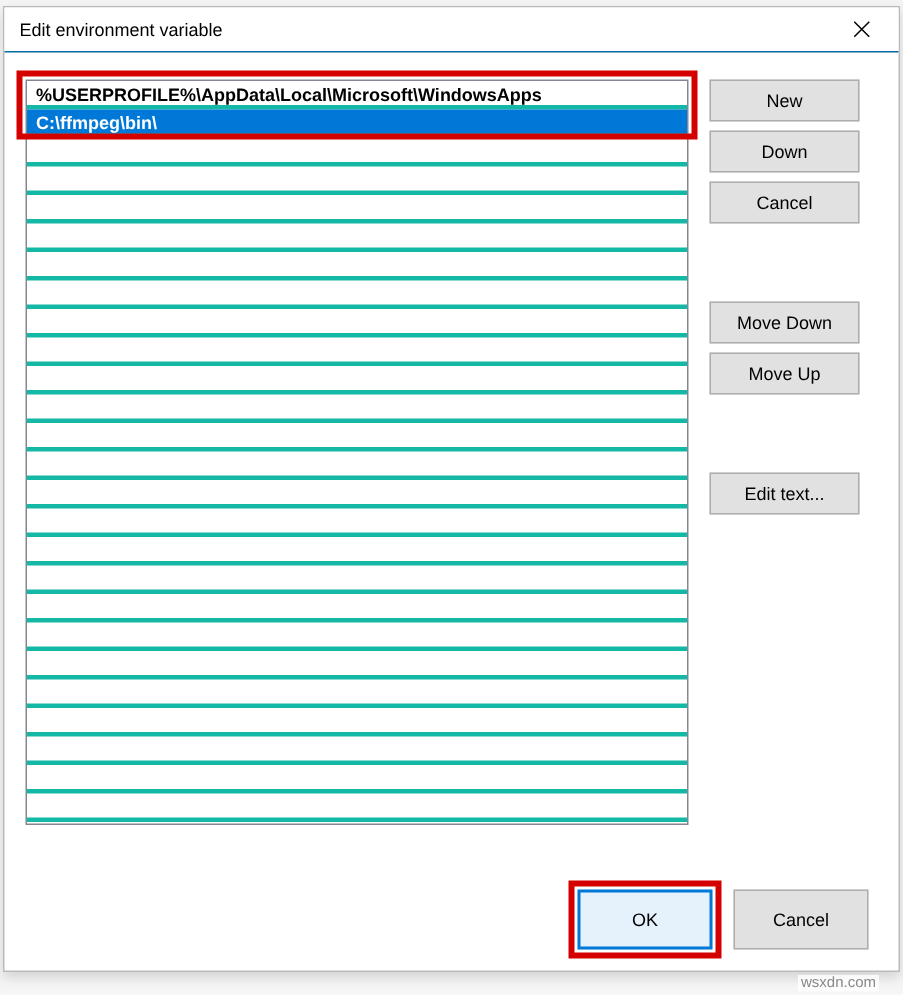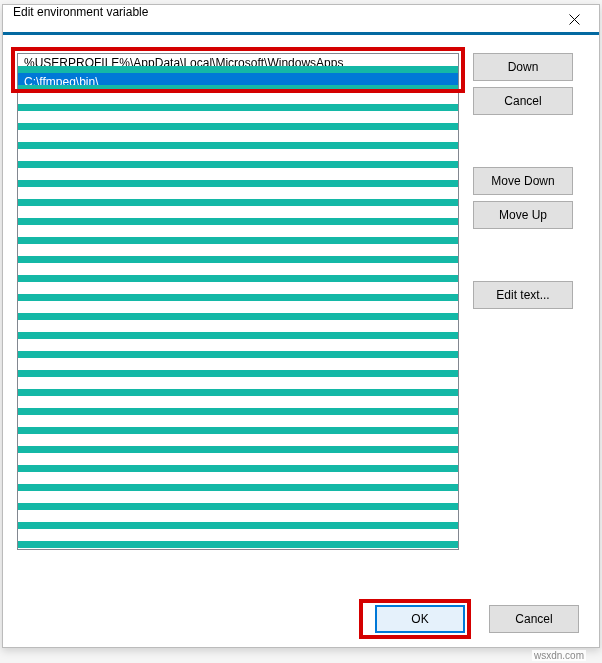--- a/index.html
+++ b/index.html
@@ -1,36 +1,36 @@
 <!DOCTYPE html>
 <html><head>
   <meta charset="utf-8">
   <style>
     * { box-sizing: border-box; margin: 0; padding: 0; }
     body { font-family: "Segoe UI", Tahoma, sans-serif; font-size: 12px; background: #f5f5f5; width: 602px; height: 663px; overflow: hidden; position: relative; }
     .dialog { width: 598px; height: 644px; background: #fff; border: 1px solid #bbb; position: absolute; top: 4px; left: 2px; box-shadow: 0 3px 8px rgba(0,0,0,0.15); display: flex; flex-direction: column; }
-    .titlebar { height: 30px; display: flex; align-items: flex-start; padding: 0 6px 0 10px; background: #fff; border-bottom: 3px solid #0369a1; }
+    .titlebar { height: 30px; display: flex; align-items: center; padding: 0 6px 0 10px; background: #fff; border-bottom: 1px solid #0369a1; }
     .title { flex: 1; font-size: 12px; color: #000; }
     .close { width: 38px; height: 28px; display: flex; align-items: center; justify-content: center; cursor: pointer; }
     .close svg { width: 11px; height: 11px; }
     .body { flex: 1; padding: 18px 14px 14px 14px; display: flex; flex-direction: column; }
     .top-row { display: flex; gap: 14px; flex: 1; }
     .list-wrap { position: relative; }
     .highlight-box { position: absolute; border: 4px solid #d40000; top: -6px; left: -6px; right: -6px; height: 46px; pointer-events: none; z-index: 5; }
     .list { width: 442px; height: 497px; border: 1px solid #828790; background: #fff; overflow: hidden; }
-    .row { height: 19px; line-height: 19px; padding: 0 6px; font-size: 12px; white-space: nowrap; overflow: hidden; border-bottom: 7px solid #14b8a6; cursor: default; }
+    .row { height: 19px; line-height: 19px; padding: 0 6px; font-size: 12px; white-space: nowrap; overflow: hidden; border-bottom: 3px solid #14b8a6; cursor: default; font-weight: bold; }
     .row.selected { background: #0078d7; color: #fff; }
     .row.selected input { background: transparent; border: none; color: #fff; font: inherit; width: 100%; outline: none; padding: 0; }
     .side-buttons { display: flex; flex-direction: column; gap: 6px; width: 100px; }
     .spacer1 { height: 40px; }
     button.win { height: 28px; border: 1px solid #adadad; background: #e1e1e1; font: inherit; cursor: pointer; padding: 0 4px; }
     .footer { display: flex; justify-content: flex-end; gap: 14px; padding: 14px 6px 0 0; align-items: center; }
     .ok-wrap { position: relative; }
     .ok-highlight { position: absolute; border: 4px solid #d40000; top: -6px; left: -6px; right: -6px; bottom: -6px; pointer-events: none; }
-    button.footer-btn { width: 90px; height: 28px; border: 1px solid #adadad; background: #e1e1e1; font: inherit; cursor: pointer; margin-left: 10px; }
+    button.footer-btn { width: 90px; height: 40px; border: 1px solid #adadad; background: #e1e1e1; font: inherit; cursor: pointer; }
     button.footer-btn.focused { background: #e5f1fb; border: 1px solid #0078d7; box-shadow: inset 0 0 0 1px #0078d7; }
     .watermark { position: absolute; right: 16px; bottom: 2px; font-size: 10px; color: #888; background: rgba(255,255,255,0.8); padding: 0 2px; }
   </style>
 </head>
 <body>
 
 <div class="dialog">
   <div class="titlebar">
     <div class="title">Edit environment variable</div>
     <div class="close">
@@ -68,20 +68,21 @@
           <div class="row"></div>
           <div class="row"></div>
           <div class="row"></div>
           <div class="row"></div>
           <div class="row"></div>
           <div class="row"></div>
           <div class="row"></div>
         </div>
       </div>
       <div class="side-buttons">
+        <button class="win">New</button>
         <button class="win">Down</button>
         <button class="win">Cancel</button>
         <div class="spacer1"></div>
         <button class="win">Move Down</button>
         <button class="win">Move Up</button>
         <div class="spacer1"></div>
         <button class="win">Edit text...</button>
       </div>
     </div>
     <div class="footer">

